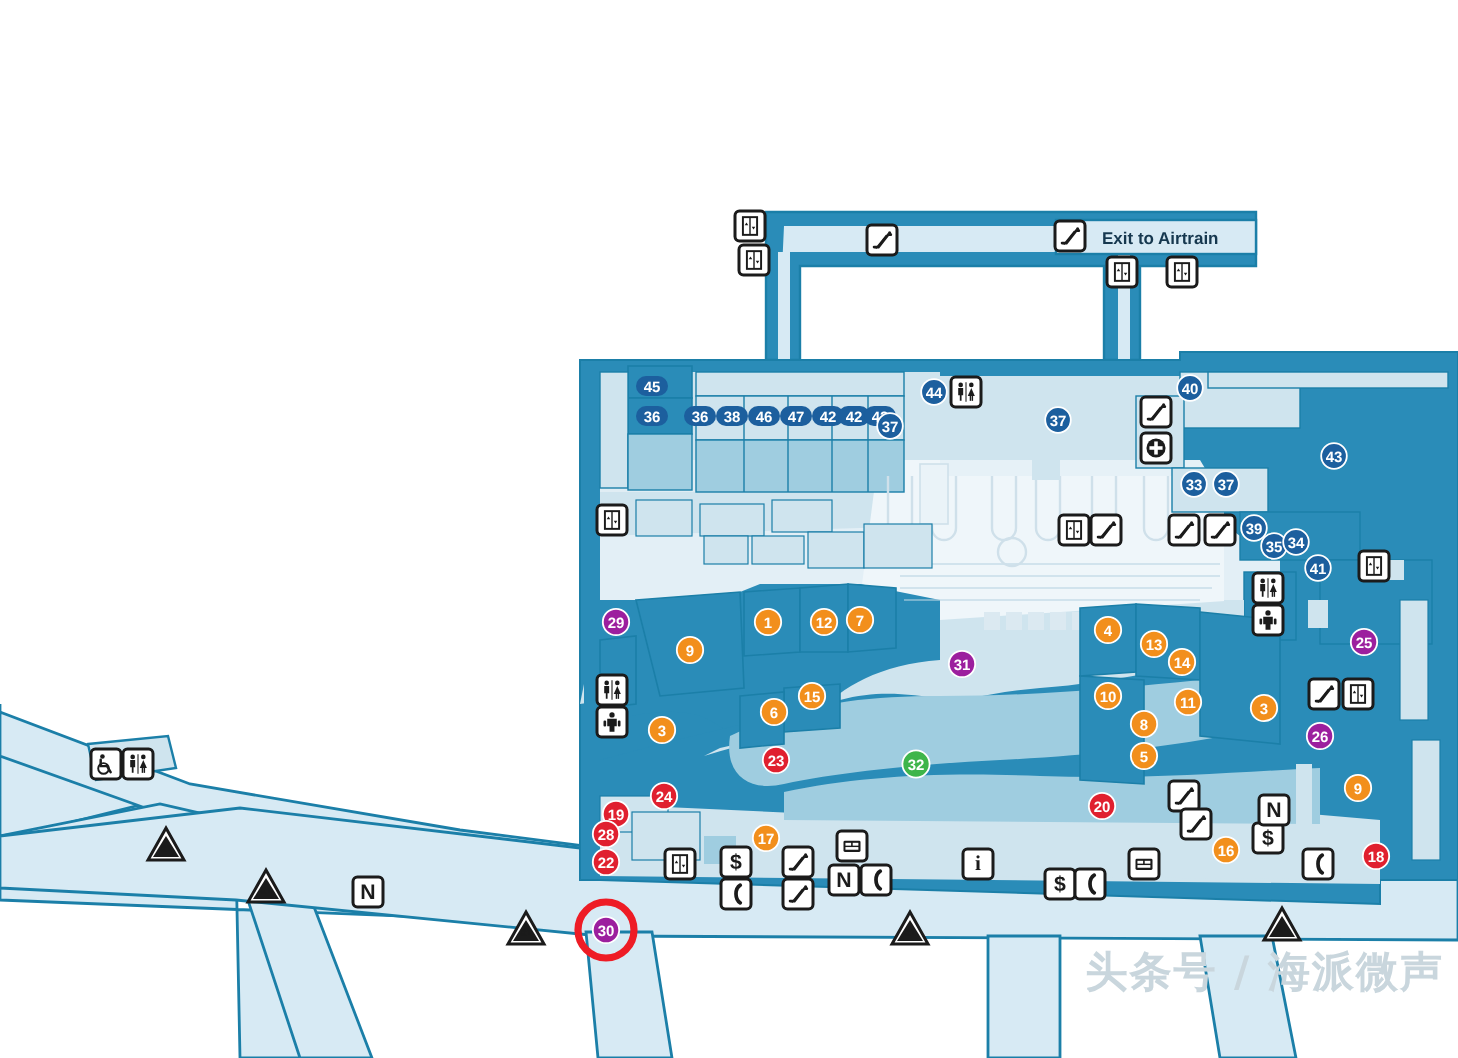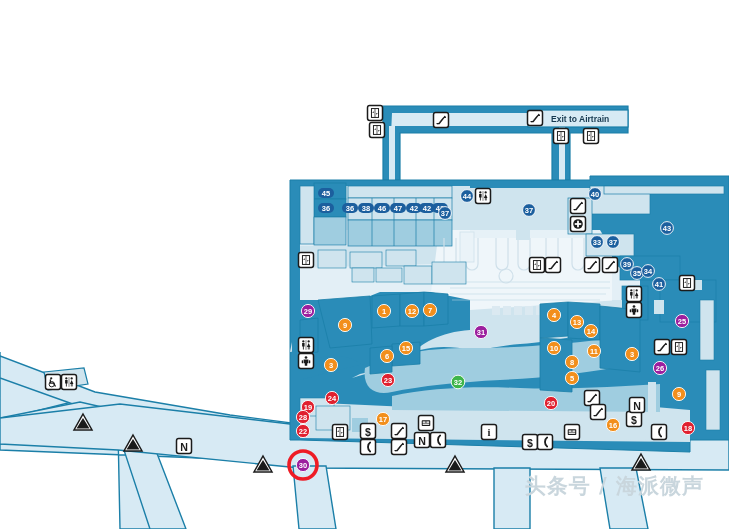--- a/index.html
+++ b/index.html
@@ -26,21 +26,21 @@
     font-family:"Liberation Sans","DejaVu Sans",sans-serif;
     font-size:5px;font-weight:bold;fill:#1b1b1b;
     text-anchor:middle;dominant-baseline:central;
   }
   .airtrain-txt{
     font-family:"Liberation Sans","DejaVu Sans",sans-serif;
     font-size:8.5px;font-weight:bold;fill:#16384f;
     dominant-baseline:central;
   }
   .wm{
-    position:absolute;right:25px;bottom:4px;
+    position:absolute;right:7px;bottom:4px;
     font-family:"DejaVu Sans",sans-serif;
     font-size:21px;font-weight:bold;
     color:#c9d6dd;letter-spacing:1px;
     white-space:nowrap;user-select:none;
   }
 </style>
 </head>
 <body>
 
 <div id="map-root">

